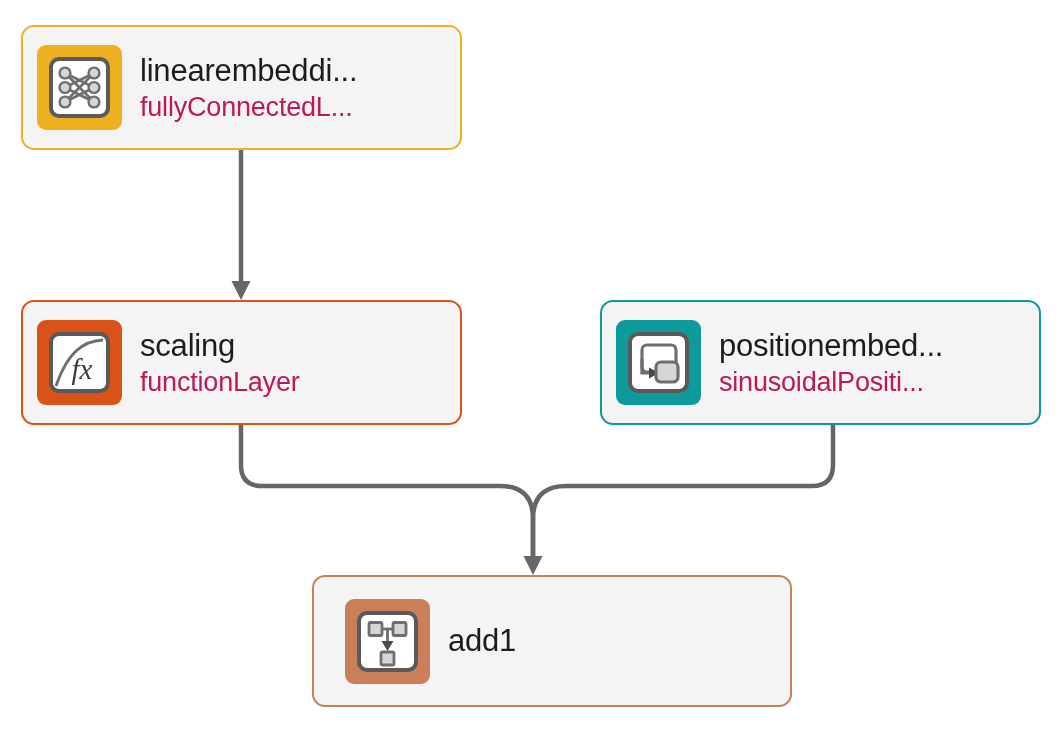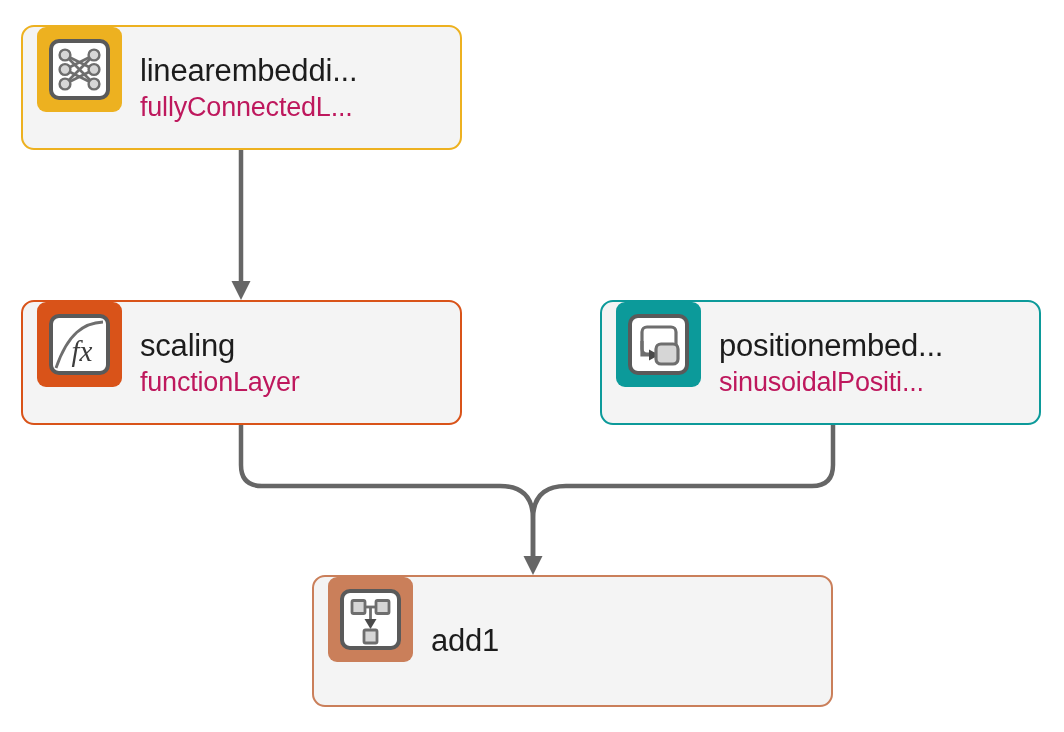--- a/index.html
+++ b/index.html
@@ -28,20 +28,21 @@
   }
   .node {
     position: absolute;
     box-sizing: border-box;
     background: #f4f4f4;
     border-radius: 13px;
     border-style: solid;
     border-width: 2px;
     display: flex;
     flex-direction: row;
+    align-items: center;
     z-index: 2;
   }
   .node-icon {
     flex: 0 0 auto;
     width: 85px;
     height: 85px;
     border-radius: 9px;
     margin-left: 14px;
     display: flex;
     align-items: center;
@@ -91,22 +92,23 @@
   }
   #node-positionembedding {
     left: 600px;
     top: 300px;
     width: 441px;
     height: 125px;
   }
   #node-add1 {
     left: 312px;
     top: 575px;
-    width: 521px;
+    width: 480px;
     height: 132px;
+    padding-left: 17px;
   }
 </style>
 </head>
 <body>
 
 <div id="canvas">
 
   <svg id="edge-layer" viewBox="0 0 1064 732" width="1064" height="732">
     <defs>
       <marker id="arrowhead" viewBox="0 0 12 12" refX="5.5" refY="11" markerWidth="12" markerHeight="12" orient="auto-start-reverse" markerUnits="userSpaceOnUse">

